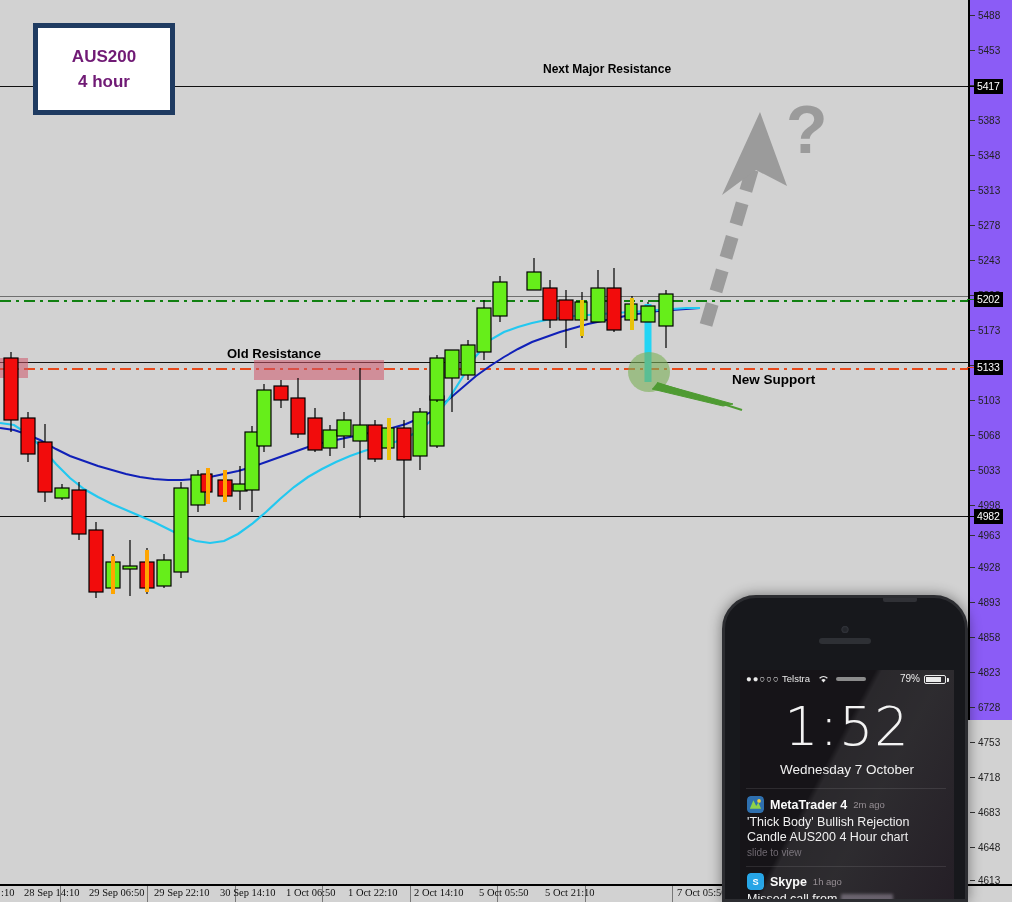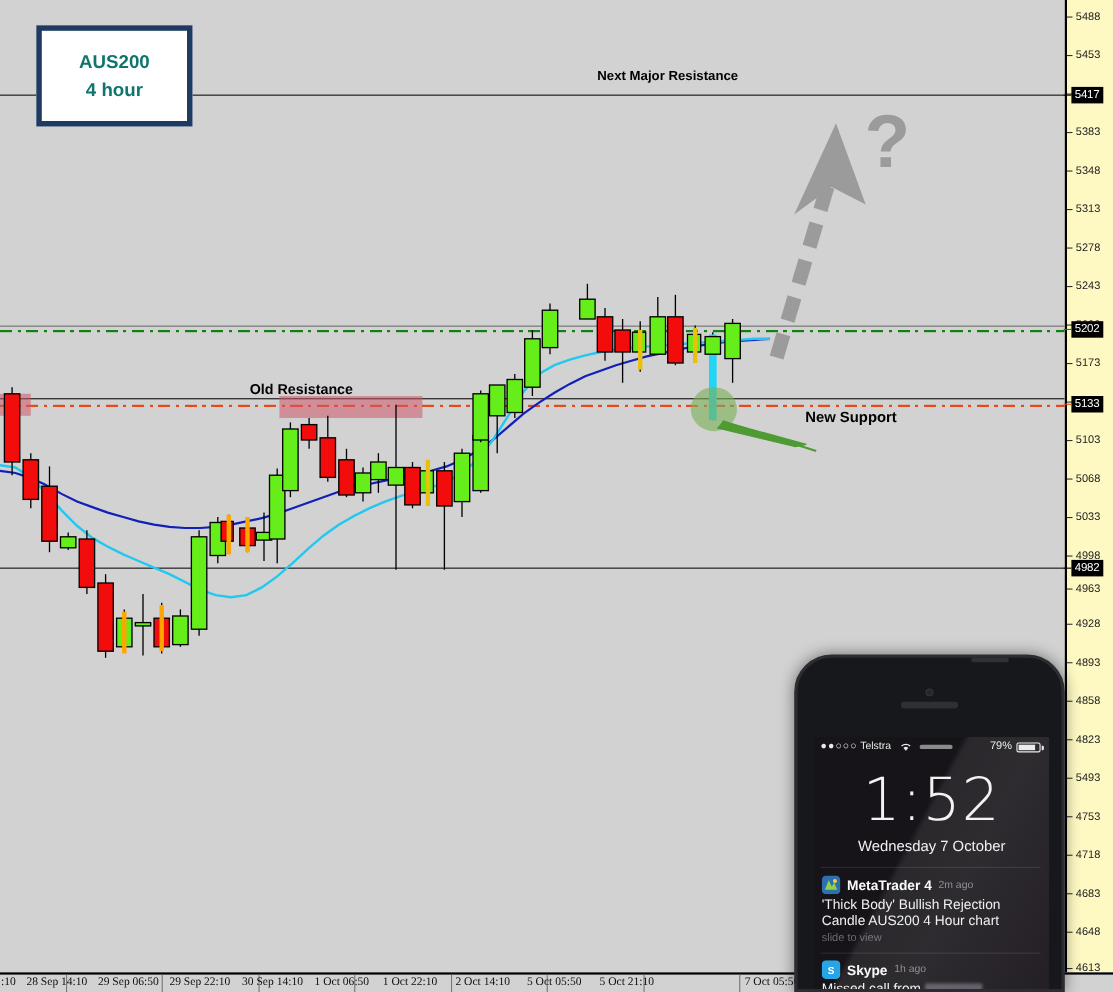--- a/index.html
+++ b/index.html
@@ -6,21 +6,21 @@
   body{
     width:1012px;height:902px;overflow:hidden;
     background:#d3d3d3;
     font-family:"Liberation Sans", sans-serif;
     position:relative;
   }
   #root{position:absolute;left:0;top:0;width:1012px;height:902px;overflow:hidden;background:#d2d2d2;}
 
   
   #plot{position:absolute;left:0;top:0;width:968px;height:884px;overflow:hidden;}
-  #axis-right{position:absolute;left:968px;top:0;width:44px;height:884px;background:#fef9c3;
+  #axis-right{position:absolute;left:968px;top:0;width:44px;height:720px;background:#8b5cf6;
               border-left:2px solid #000;box-sizing:border-box;}
   #axis-bottom{position:absolute;left:0;top:884px;width:1012px;height:18px;background:#d2d2d2;
                border-top:2px solid #000;box-sizing:border-box;}
 
   .ytick{position:absolute;left:0;width:44px;height:14px;font-size:10px;color:#222;
          line-height:14px;white-space:nowrap;}
   .ytick .tk{position:absolute;left:0;top:6px;width:5px;height:1px;background:#333;}
   .ytick .lb{position:absolute;left:8px;top:0;}
 
   .ytag{position:absolute;height:15px;background:#000;color:#fff;font-size:10.5px;
@@ -45,21 +45,21 @@
   
   .zone{position:absolute;background:rgba(205,85,105,0.55);}
 
   
   .chartlabel{position:absolute;font-weight:bold;color:#000;white-space:nowrap;}
 
   
   #titlebox{position:absolute;left:33px;top:23px;width:142px;height:92px;
     background:#fff;border:5px solid #1f3b61;box-sizing:border-box;
     display:flex;flex-direction:column;align-items:center;justify-content:center;
-    font-weight:bold;font-size:17px;color:#0f766e;line-height:1.5;}
+    font-weight:bold;font-size:17px;color:#701a75;line-height:1.5;}
 
   
   #callout{position:absolute;left:669px;top:399px;width:162px;height:101px;
     background:#fff;border:3px solid #5aa845;border-radius:12px;box-sizing:border-box;
     display:flex;flex-direction:column;align-items:center;justify-content:center;
     font-family:"Liberation Sans Narrow","Liberation Sans",sans-serif;
     font-weight:bold;font-size:22px;line-height:1.12;color:#0a0a0a;
     text-align:center;letter-spacing:-0.3px;}
 
   .greendot{position:absolute;border-radius:50%;background:rgba(124,176,88,0.62);}
@@ -417,21 +417,21 @@
     <div class="ytick" style="top:631px;">
         <span class="tk"></span>
         <span class="lb">4858</span>
       </div>
     <div class="ytick" style="top:666px;">
         <span class="tk"></span>
         <span class="lb">4823</span>
       </div>
     <div class="ytick" style="top:701px;">
         <span class="tk"></span>
-        <span class="lb">5493</span>
+        <span class="lb">6728</span>
       </div>
     <div class="ytick" style="top:736px;">
         <span class="tk"></span>
         <span class="lb">4753</span>
       </div>
     <div class="ytick" style="top:771px;">
         <span class="tk"></span>
         <span class="lb">4718</span>
       </div>
     <div class="ytick" style="top:806px;">

